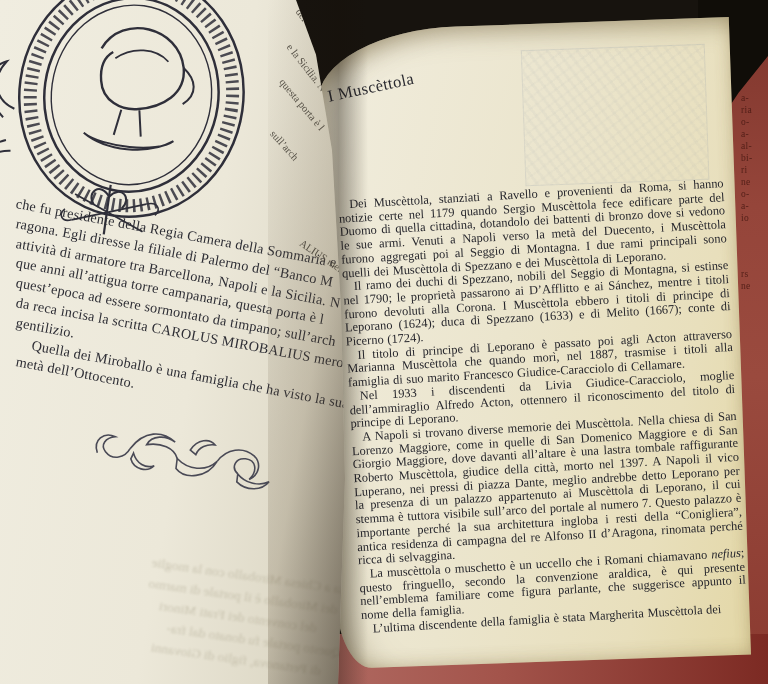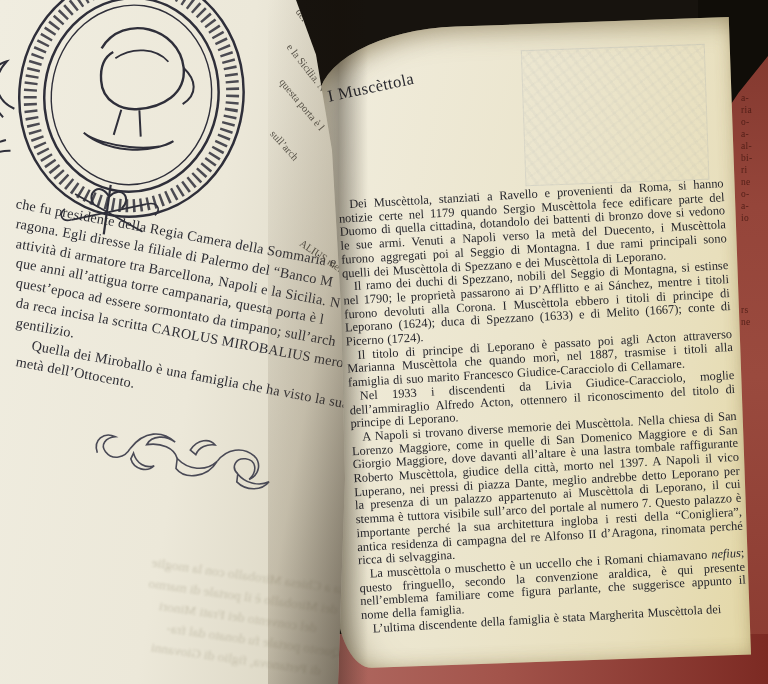--- a/index.html
+++ b/index.html
@@ -14,21 +14,21 @@
   .red-strip{
     position:absolute;left:729px;top:0;width:39px;height:684px;z-index:1;
     background:linear-gradient(180deg,#7e352c 0%,#95453a 30%,#9a4a3e 55%,#8a3a30 100%);
   }
   .edge-col{
     position:absolute;left:741px;top:92px;z-index:2;width:26px;
     color:rgba(70,24,18,0.85);font-size:9.5px;line-height:12px;
     letter-spacing:0.3px;
   }
   .edge-col span{display:block;}
-  .edge-col span.gap{margin-top:80px;}
+  .edge-col span.gap{margin-top:44px;}
   .black-corner{
     position:absolute;left:698px;top:0;width:70px;height:122px;z-index:3;
     background:#100d08;
     clip-path:polygon(0 0,100% 0,100% 46%,58% 76%,30% 100%,0 38%);
   }
   .bottom-band{
     position:absolute;left:318px;top:634px;width:450px;height:50px;z-index:1;
     background:linear-gradient(90deg,#b06a62 0%,#a3544b 40%,#7c2a23 100%);
   }
 

